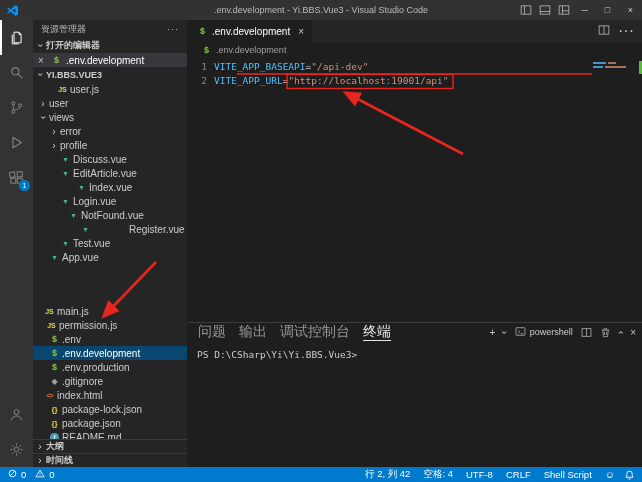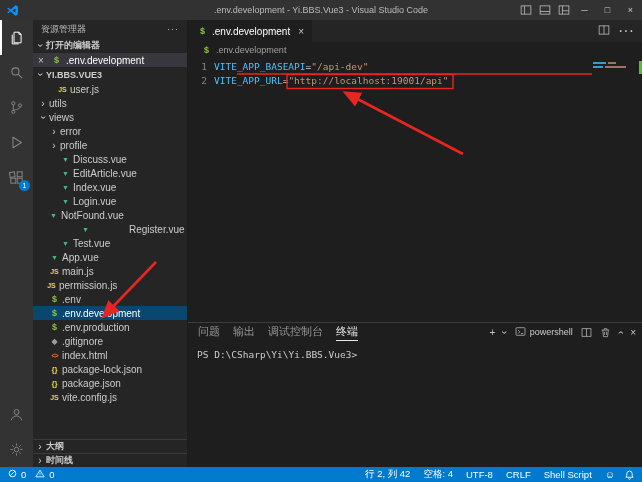--- a/index.html
+++ b/index.html
@@ -69,21 +69,21 @@
   .mm-row{display:flex;gap:2px;height:2px;}
   .mm-row span{height:2px;display:block;opacity:.75;}
   .mm-b{background:#4fc1ff;}
   .mm-o{background:#ce9178;}
   .overview-add{position:absolute;top:3px;right:0;width:3px;height:13px;background:#5bba3a;}
 
   
   .panel{flex:1;display:flex;flex-direction:column;background:#1e1e1e;border-top:1px solid #3c3c3c;min-height:0;}
   .panel-header{height:18px;display:flex;align-items:center;padding:0 6px 0 10px;}
   .panel-tabs{display:flex;height:100%;align-items:stretch;gap:13px;}
-  .panel-tab{display:flex;align-items:center;font-size:11px;color:#969696;border-bottom:1px solid transparent;}
+  .panel-tab{display:flex;align-items:center;font-size:14px;color:#969696;border-bottom:1px solid transparent;}
   .panel-tab.active{color:#e7e7e7;border-bottom:1px solid #e7e7e7;}
   .panel-actions{margin-left:auto;display:flex;align-items:center;gap:8px;color:#c5c5c5;font-size:10px;}
   .pa{display:inline-flex;align-items:center;justify-content:center;}
   .chev-d{display:inline-block;transform:rotate(90deg);font-size:10px;}
   .chev-u{display:inline-block;transform:rotate(-90deg);font-size:10px;}
   .ps-chip{display:flex;align-items:center;gap:4px;font-size:9px;color:#cccccc;}
   .terminal{flex:1;padding:8px 0 0 9px;font-family:"DejaVu Sans Mono","Liberation Mono",monospace;font-size:9.5px;color:#cccccc;}
 
   
   .statusbar{height:15px;background:#007acc;color:#ffffff;display:flex;align-items:center;font-size:9.5px;padding:0 8px;}
@@ -207,21 +207,21 @@
         <span>YI.BBS.VUE3</span>
       </div>
       <div class="tree">
           <div class="tree-row" style="padding-left: 13px;">
             <span class="chev"></span>
             <span class="ficon ic-js">JS</span>
             <span class="tree-label">user.js</span>
           </div>
           <div class="tree-row" style="padding-left: 5px;">
             <span class="chev">›</span>
-            <span class="tree-label">utils</span>
+            <span class="tree-label">user</span>
           </div>
           <div class="tree-row" style="padding-left: 5px;">
             <span class="chev down">›</span>
             <span class="tree-label">views</span>
           </div>
           <div class="tree-row" style="padding-left: 16px;">
             <span class="chev">›</span>
             <span class="tree-label">error</span>
           </div>
           <div class="tree-row" style="padding-left: 16px;">
@@ -231,51 +231,51 @@
           <div class="tree-row" style="padding-left: 16px;">
             <span class="chev"></span>
             <span class="ficon ic-vue">▼</span>
             <span class="tree-label">Discuss.vue</span>
           </div>
           <div class="tree-row" style="padding-left: 16px;">
             <span class="chev"></span>
             <span class="ficon ic-vue">▼</span>
             <span class="tree-label">EditArticle.vue</span>
           </div>
-          <div class="tree-row" style="padding-left: 16px;">
+          <div class="tree-row" style="padding-left: 32px;">
             <span class="chev"></span>
             <span class="ficon ic-vue">▼</span>
             <span class="tree-label">Index.vue</span>
           </div>
           <div class="tree-row" style="padding-left: 16px;">
             <span class="chev"></span>
             <span class="ficon ic-vue">▼</span>
             <span class="tree-label">Login.vue</span>
           </div>
-          <div class="tree-row" style="padding-left: 4px;">
+          <div class="tree-row" style="padding-left: 24px;">
             <span class="chev"></span>
             <span class="ficon ic-vue">▼</span>
             <span class="tree-label">NotFound.vue</span>
           </div>
           <div class="tree-row" style=" gap: 36px;">
             <span class="chev"></span>
             <span class="ficon ic-vue">▼</span>
             <span class="tree-label">Register.vue</span>
           </div>
           <div class="tree-row" style="padding-left: 16px;">
             <span class="chev"></span>
             <span class="ficon ic-vue">▼</span>
             <span class="tree-label">Test.vue</span>
           </div>
           <div class="tree-row" style="padding-left: 5px;">
             <span class="chev"></span>
             <span class="ficon ic-vue">▼</span>
             <span class="tree-label">App.vue</span>
           </div>
-          <div class="tree-row" style="padding-left: 5px;">
+          <div class="tree-row" style=" margin-top: 40px;">
             <span class="chev"></span>
             <span class="ficon ic-js">JS</span>
             <span class="tree-label">main.js</span>
           </div>
           <div class="tree-row" style="padding-left: 2px;">
             <span class="chev"></span>
             <span class="ficon ic-js">JS</span>
             <span class="tree-label">permission.js</span>
           </div>
           <div class="tree-row" style="padding-left: 5px;">
@@ -291,34 +291,41 @@
           <div class="tree-row" style="padding-left: 5px;">
             <span class="chev"></span>
             <span class="ficon ic-env">$</span>
             <span class="tree-label">.env.production</span>
           </div>
           <div class="tree-row" style="padding-left: 5px;">
             <span class="chev"></span>
             <span class="ficon ic-git">◆</span>
             <span class="tree-label">.gitignore</span>
           </div>
-          <div class="tree-row" style="padding-left: 5px;">
+          <div class="tree-row" style="">
             <span class="chev"></span>
             <span class="ficon ic-html">&lt;&gt;</span>
             <span class="tree-label">index.html</span>
           </div>
           <div class="tree-row" style="padding-left: 5px;">
             <span class="chev"></span>
             <span class="ficon ic-json">{}</span>
             <span class="tree-label">package-lock.json</span>
           </div>
           <div class="tree-row" style="padding-left: 5px;">
             <span class="chev"></span>
             <span class="ficon ic-json">{}</span>
             <span class="tree-label">package.json</span>
+          </div>
+          <div class="tree-row" style="padding-left: 5px;">
+            <span class="chev"></span>
+            <span class="ficon ic-md">
+              <span>i</span>
+            </span>
+            <span class="tree-label">README.md</span>
           </div>
           <div class="tree-row" style="padding-left: 5px;">
             <span class="chev"></span>
             <span class="ficon ic-js">JS</span>
             <span class="tree-label">vite.config.js</span>
           </div>
         </div>
       <div class="sb-bottom">
         <div class="sb-sec">
           <span class="chev">›</span>

